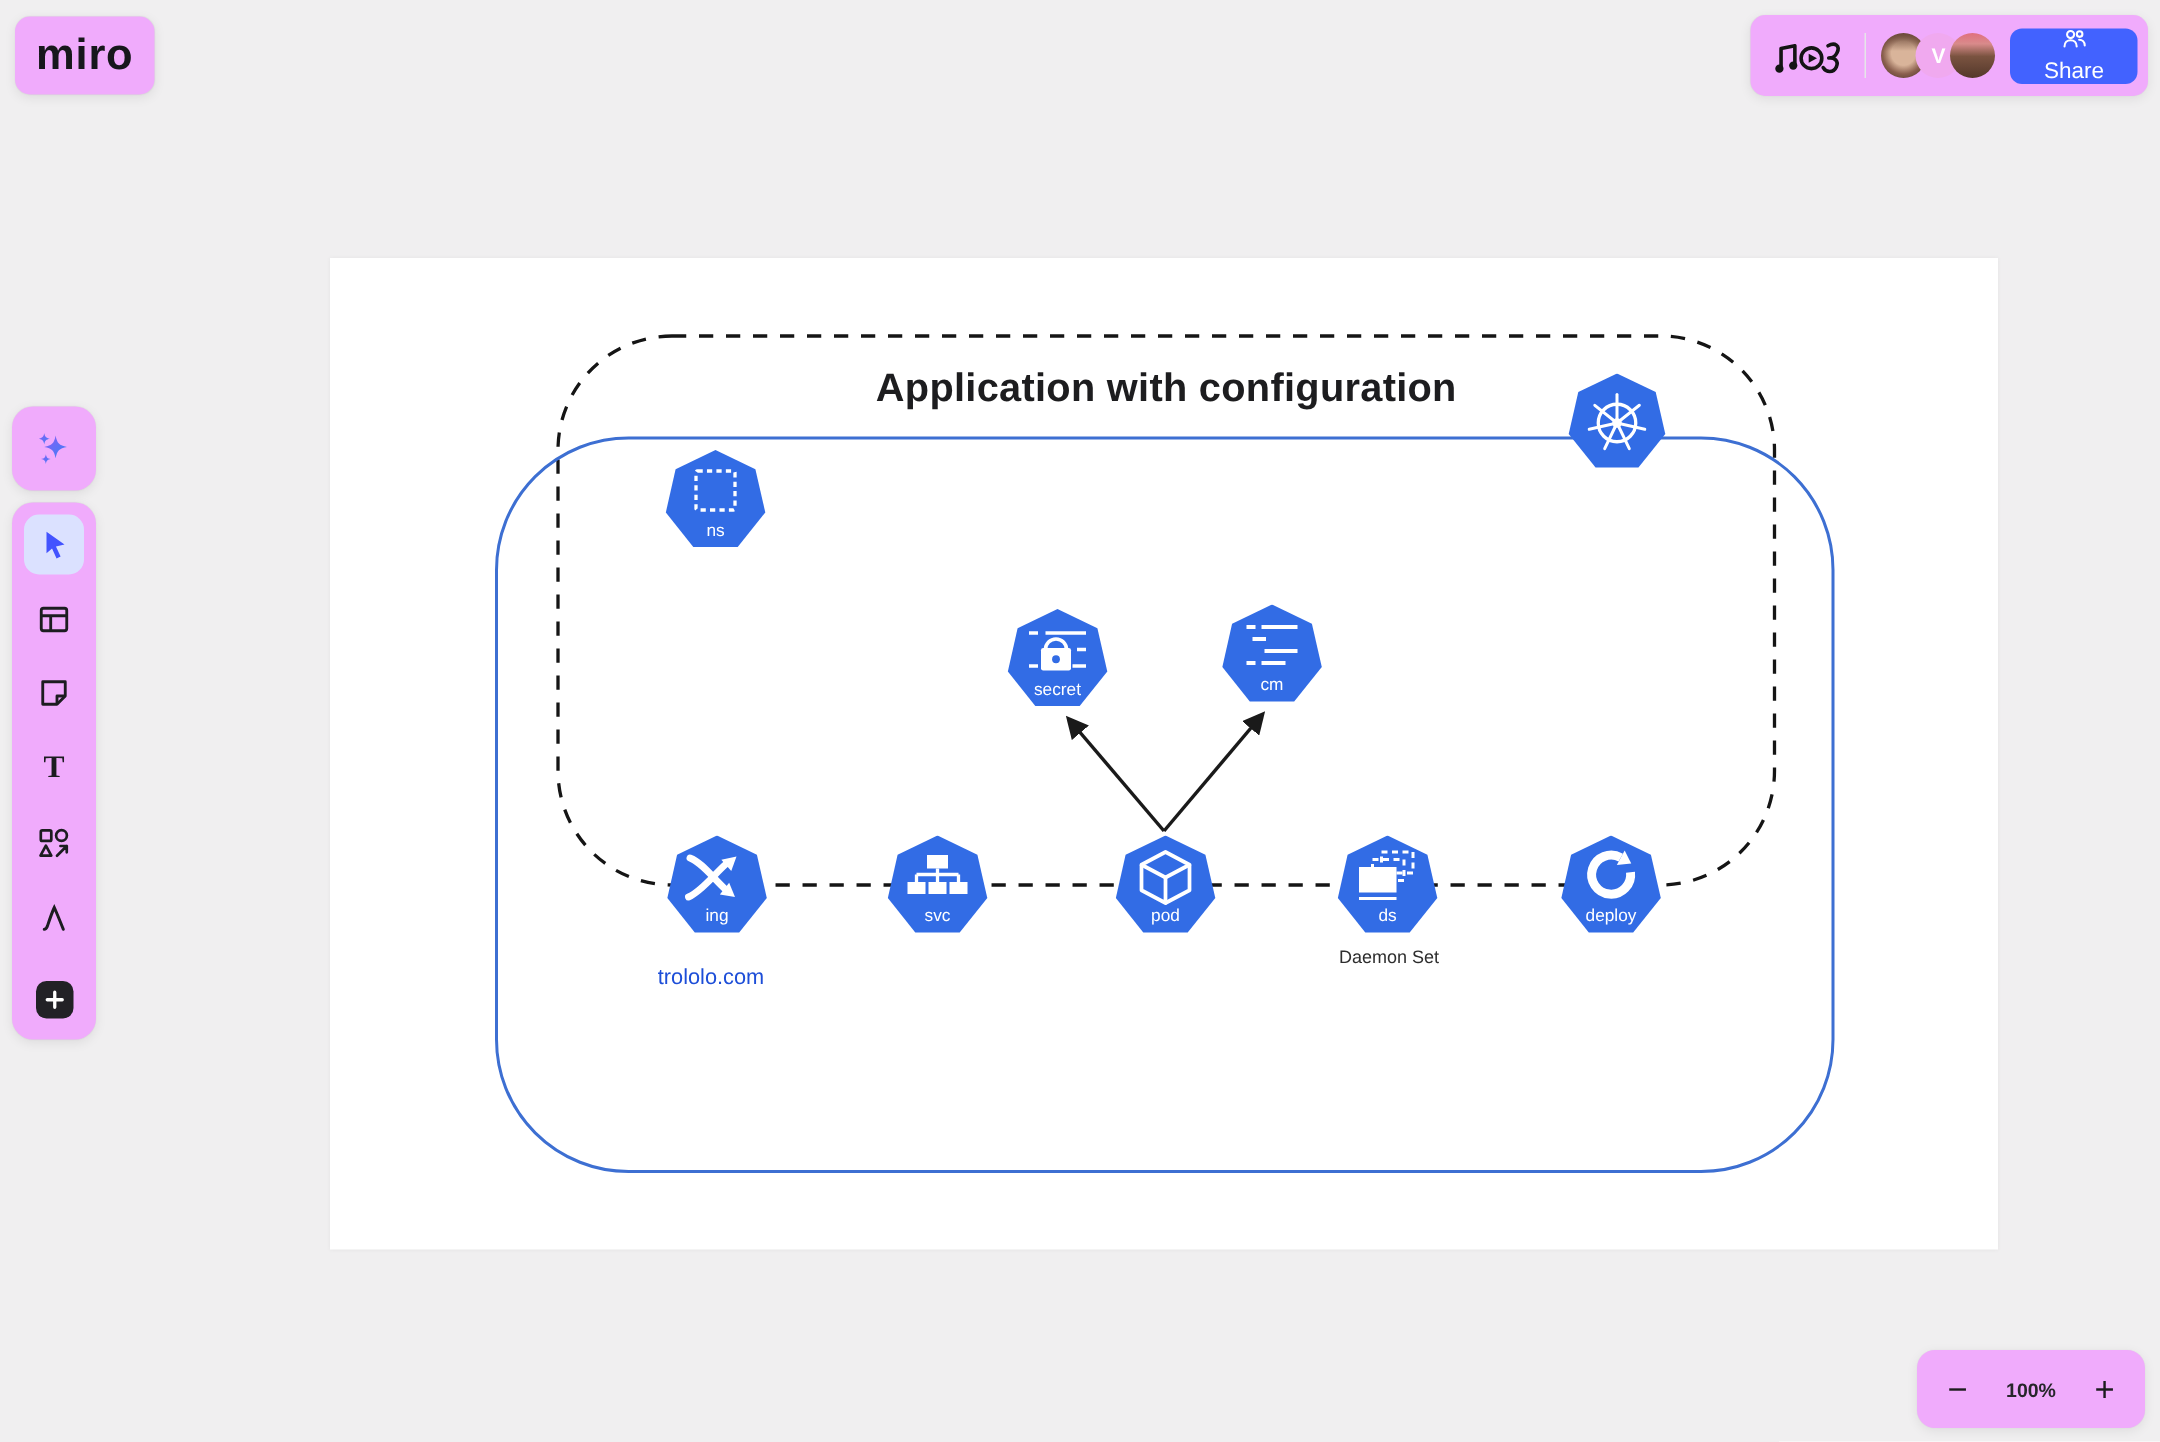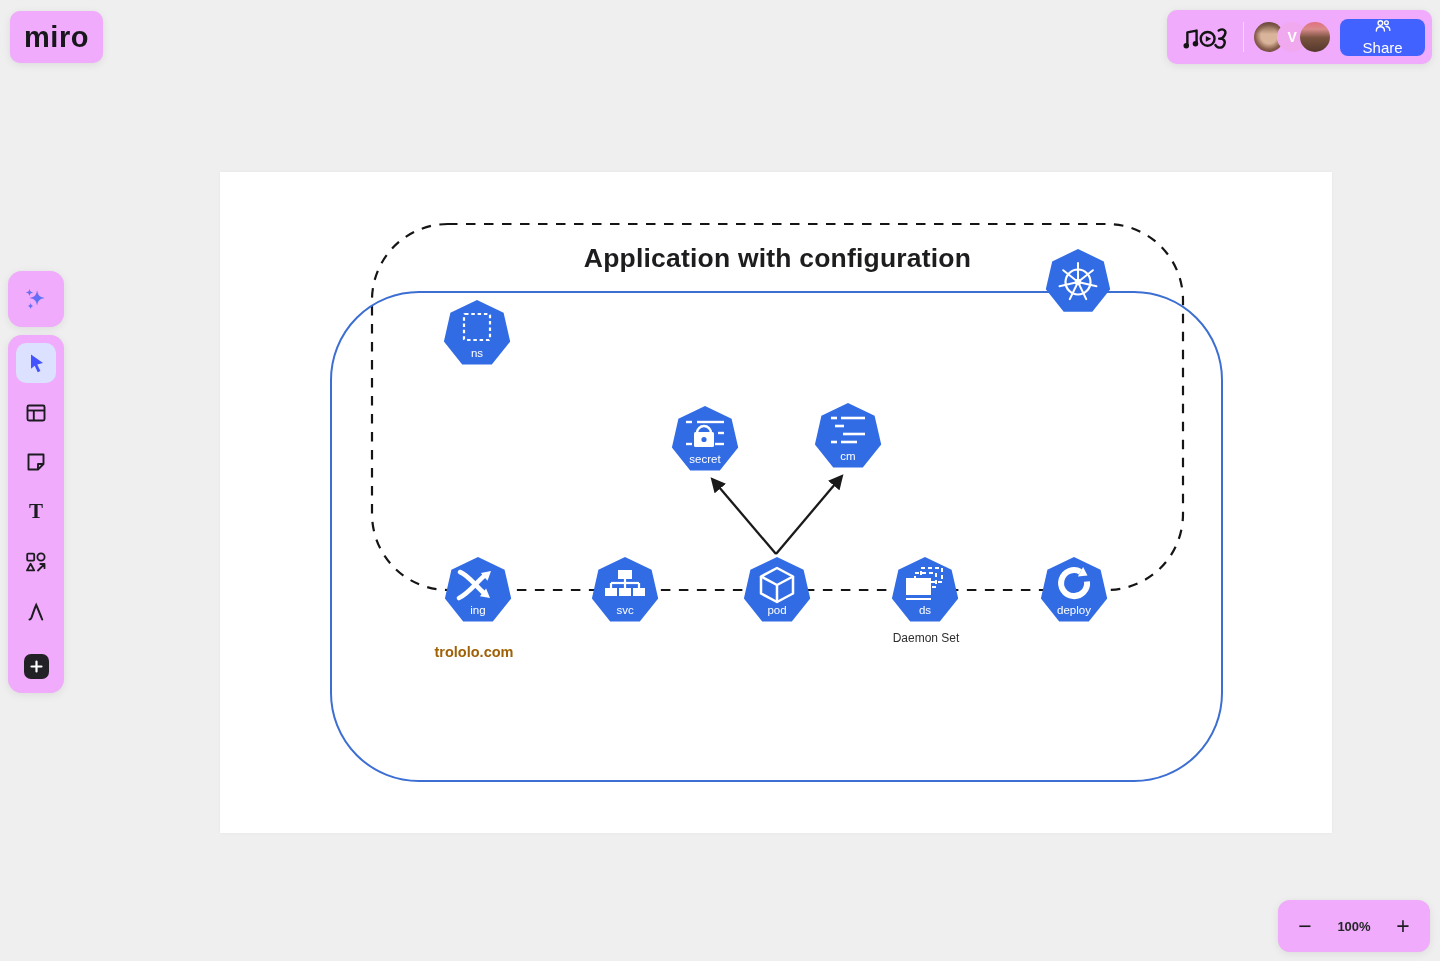--- a/index.html
+++ b/index.html
@@ -55,21 +55,21 @@
 
   .diagram-title { position:absolute; left:152px; top:71px; width:811px; text-align:center;
                    font-size:26.5px; font-weight:700; color:#1d1d1f; letter-spacing:.2px; }
 
   .node { position:absolute; width:68px; height:68px; cursor:pointer; }
   .hept { fill:#326ce5; }
   .nlabel { fill:#ffffff; font-family:"Liberation Sans",sans-serif; font-size:11.5px; text-anchor:middle; }
   .k8s-logo { position:absolute; left:825px; top:77px; width:66px; height:66px; cursor:pointer; }
 
   .caption-bold { position:absolute; left:154px; top:472px; width:200px; text-align:center;
-                  font-size:14.5px; font-weight:700; color:#a16207; cursor:pointer; }
+                  font-size:14.5px; font-weight:400; color:#1d4ed8; cursor:pointer; }
   .caption-small { position:absolute; left:606px; top:459px; width:200px; text-align:center;
                    font-size:12px; font-weight:400; color:#2e2e2e; cursor:pointer; }
 
   .g-stroke { stroke:#fff; fill:none; }
 </style>
 </head>
 <body>
 
 <div class="canvas">
 

